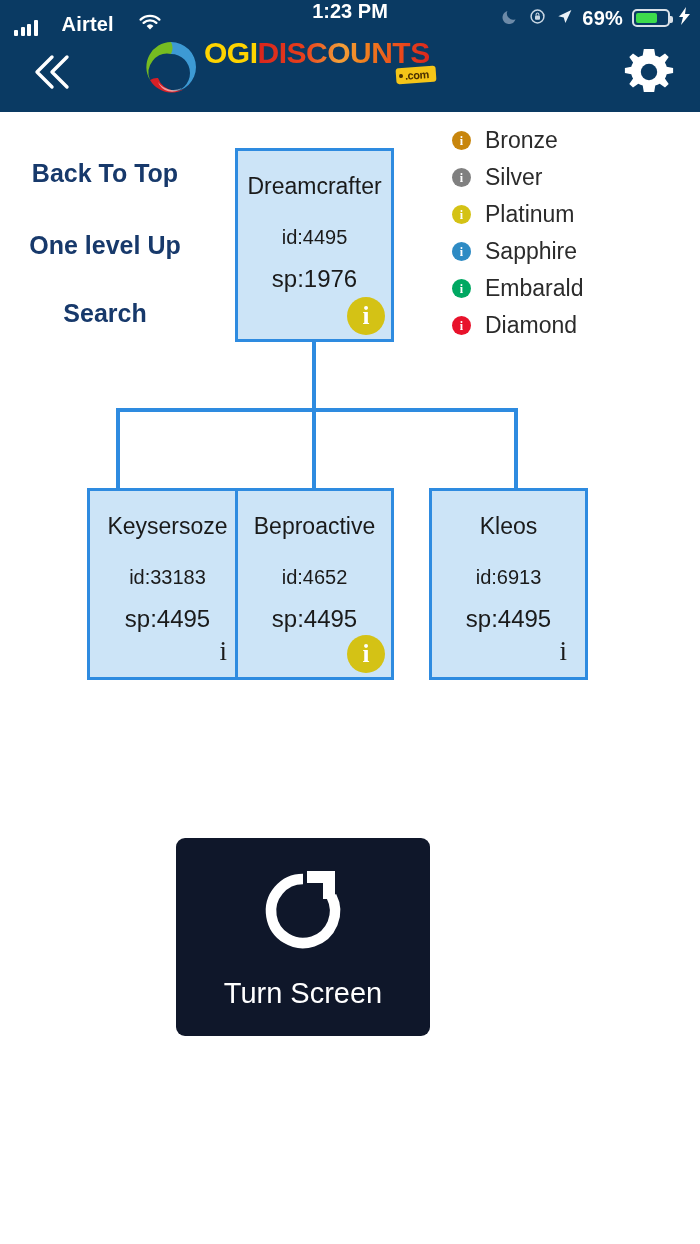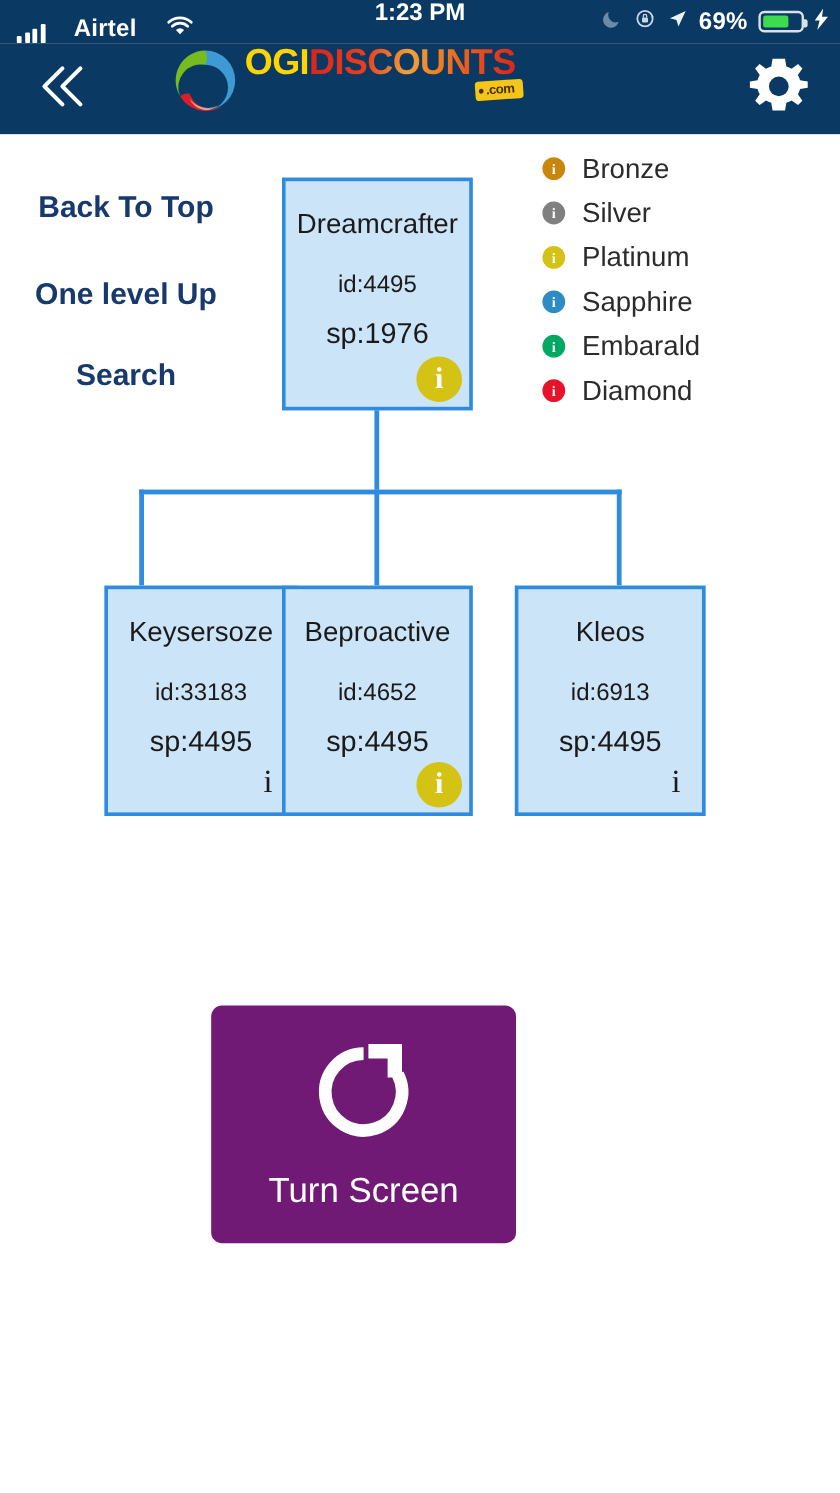--- a/index.html
+++ b/index.html
@@ -114,21 +114,21 @@
   }
   .node-badge.plain{
     background:none; color:#1a1a1a; width:auto; height:auto;
     right:18px; bottom:10px; font-size:27px; font-weight:400;
   }
   .line{ position:absolute; background:#2e8be0; }
 
   
   .turn-btn{
     position:absolute; left:176px; top:726px; width:254px; height:198px;
-    background:#701a75; border-radius:9px; cursor:pointer;
+    background:#0f172a; border-radius:9px; cursor:pointer;
     display:flex; flex-direction:column; align-items:center; justify-content:center;
     gap:16px;
   }
   .turn-label{ color:#fff; font-size:29px; }
 </style>
 </head>
 <body>
 
 <div id="app">
 

